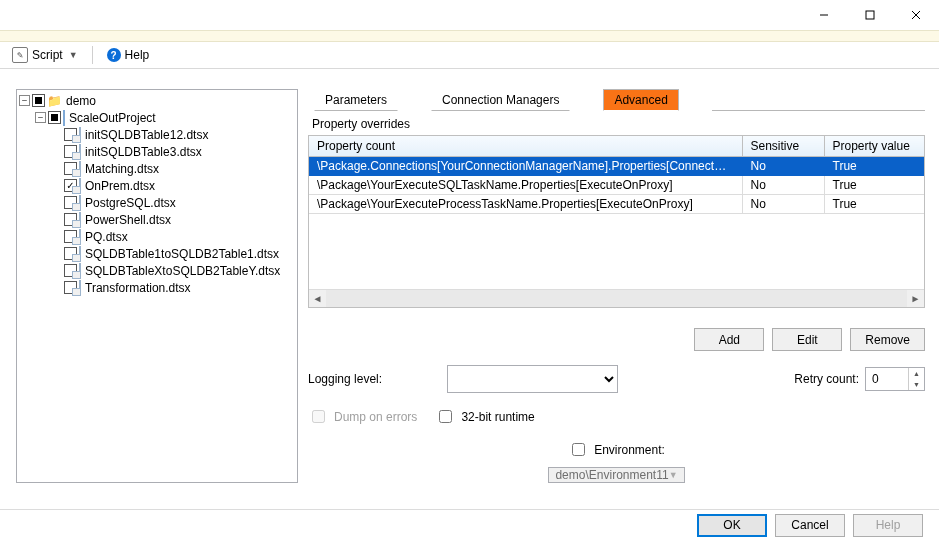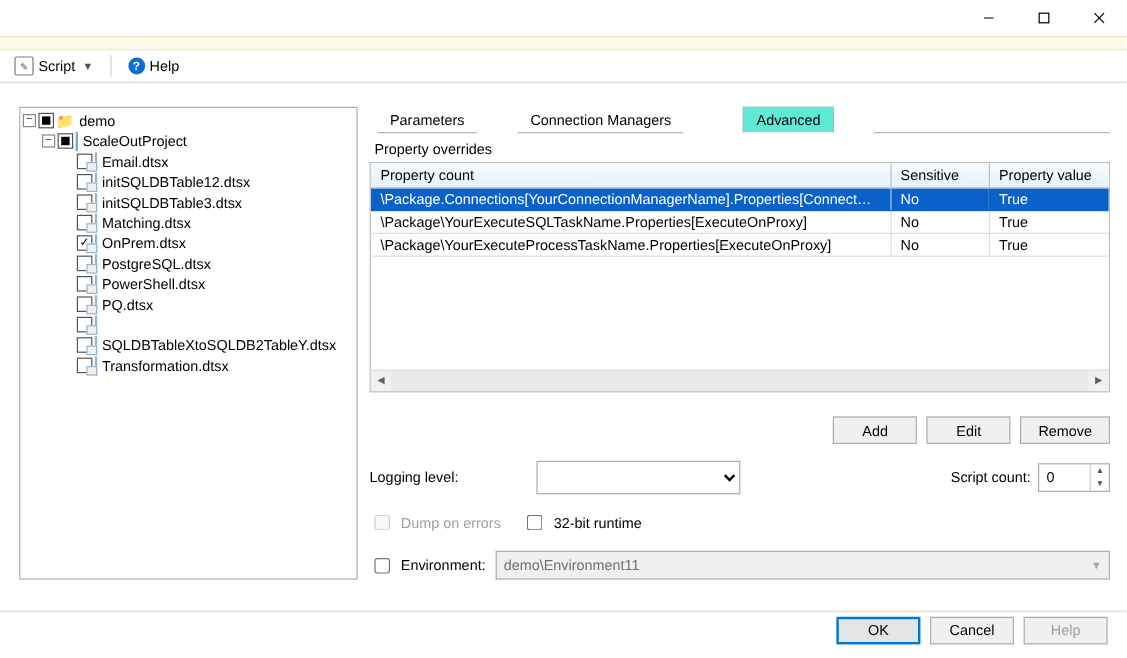--- a/index.html
+++ b/index.html
@@ -119,22 +119,21 @@
     padding: 3px 10px;
     font-size: 12px;
     color: #000;
     border: 1px solid transparent;
     border-bottom: 1px solid #b7b7b7;
     position: relative;
   }
   .tab.active {
     border: 1px solid #b7b7b7;
     border-bottom: 1px solid #fff;
-    background: #5eead4;
-    margin-left: 16px;
+    background: #f97316;
   }
   .tabs .filler { flex: 1; border-bottom: 1px solid #b7b7b7; }
 
   .section-lbl { margin: 6px 0 4px 4px; }
 
   .grid-box { border: 1px solid #bfbfbf; height: 194px; overflow: hidden; display:flex; flex-direction:column;}
   table.grid { width: 100%; border-collapse: collapse; table-layout: fixed; }
   .grid th {
     background: linear-gradient(#f6fbff, #e6f1fa);
     border: 1px solid #bfbfbf;
@@ -189,21 +188,21 @@
   .num-wrap {
     display: flex; align-items: center; border: 1px solid #abadb3; height: 22px; width: 58px;
   }
   .num-wrap span.val { flex: 1; padding-left: 6px; }
   .spin { width: 16px; display:flex; flex-direction:column; }
   .spin div { height: 11px; display:flex;align-items:center;justify-content:center;font-size:7px;color:#555; border-left:1px solid #ccc;}
   .inline-chk { display:flex; align-items:center; gap:6px; }
   .inline-chk input { width:13px; height:13px; }
   .disabled-text { color: #a0a0a0; }
 
-  .env-row { display: flex; align-items: center; gap: 8px; margin-top: 14px; }
+  .env-row { display: flex; align-items: center; gap: 8px; margin-top: 14px; flex-direction: column; }
   .env-select {
     flex: 1; height: 22px; border: 1px solid #abadb3;
     background: #f0f0f0; color: #6f6f6f; padding: 0 6px;
     display:flex; align-items:center; justify-content:space-between;
   }
 
   .separator {
     height: 1px; background: #dcdcdc; margin-top: 16px;
   }
 
@@ -273,28 +272,20 @@
                 <span class="chk tri"></span>
                 <span><span class="proj-icon"></span></span>
                 <span class="lbl">ScaleOutProject</span>
               </div>
               <ul>
                 <li class="node">
                   <div class="row">
                     <span class="exp none"></span>
                     <span class="chk "></span>
                     <span><span class="pkg-icon"></span></span>
-                    <span class="lbl">Email.dtsx</span>
-                  </div>
-                </li>
-                <li class="node">
-                  <div class="row">
-                    <span class="exp none"></span>
-                    <span class="chk "></span>
-                    <span><span class="pkg-icon"></span></span>
                     <span class="lbl">initSQLDBTable12.dtsx</span>
                   </div>
                 </li>
                 <li class="node">
                   <div class="row">
                     <span class="exp none"></span>
                     <span class="chk "></span>
                     <span><span class="pkg-icon"></span></span>
                     <span class="lbl">initSQLDBTable3.dtsx</span>
                   </div>
@@ -337,20 +328,21 @@
                     <span class="chk "></span>
                     <span><span class="pkg-icon"></span></span>
                     <span class="lbl">PQ.dtsx</span>
                   </div>
                 </li>
                 <li class="node">
                   <div class="row">
                     <span class="exp none"></span>
                     <span class="chk "></span>
                     <span><span class="pkg-icon"></span></span>
+                    <span class="lbl">SQLDBTable1toSQLDB2Table1.dtsx</span>
                   </div>
                 </li>
                 <li class="node">
                   <div class="row">
                     <span class="exp none"></span>
                     <span class="chk "></span>
                     <span><span class="pkg-icon"></span></span>
                     <span class="lbl">SQLDBTableXtoSQLDB2TableY.dtsx</span>
                   </div>
                 </li>
@@ -425,21 +417,21 @@
       <button class="btn">Remove</button>
     </div>
 
     <div class="form-row">
       <div class="form-lbl">Logging level:</div>
       <select style="flex:1;max-width:320px">
         <option>Basic</option>
       </select>
       <div style="flex:1"></div>
       <div class="retry">
-        <span>Script count:</span>
+        <span>Retry count:</span>
         <div class="num-wrap">
           <span class="val">0</span>
           <div class="spin">
             <div>▲</div>
             <div>▼</div>
           </div>
         </div>
       </div>
     </div>
 

